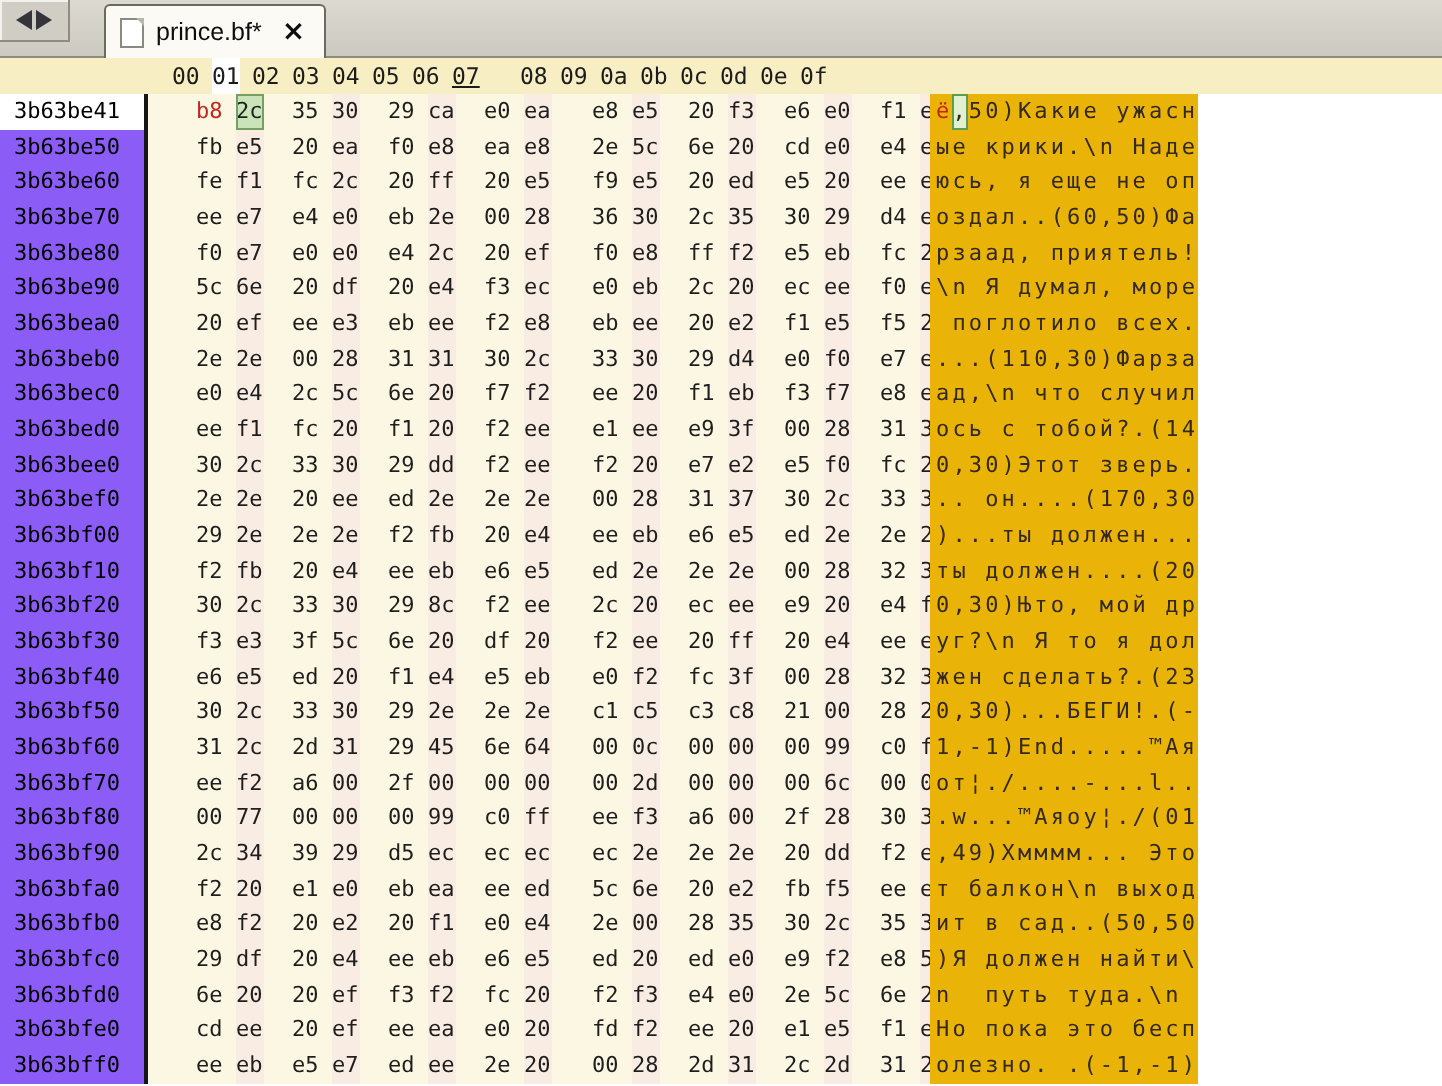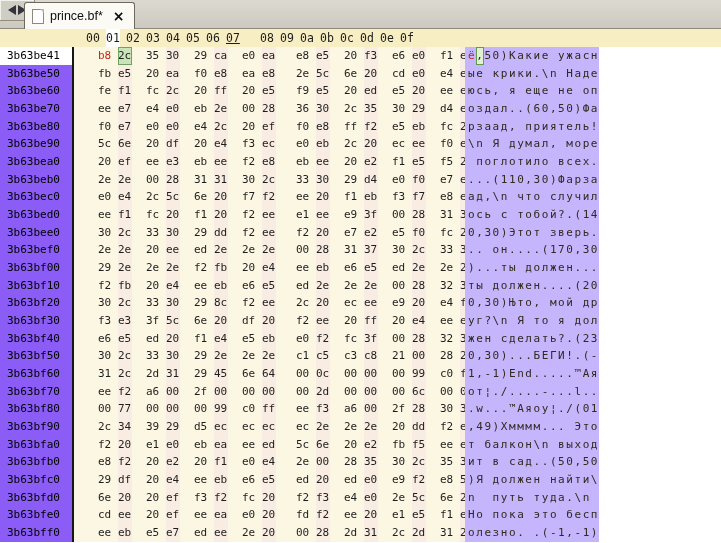--- a/index.html
+++ b/index.html
@@ -11,21 +11,21 @@
   .tabbar{height:29px;background:linear-gradient(#dcd9d1,#ccc9c0);
           border-bottom:1px solid #8e8a7c;position:relative;box-sizing:border-box;}
   .nav{position:absolute;left:0;top:0;width:34px;height:20px;background:#d0cdc4;
        border-right:1px solid #908c7e;border-bottom:1px solid #908c7e;
        box-shadow:inset 1px 1px 0 #f2f1ec;display:flex;align-items:center;
        justify-content:center;gap:2px;cursor:default;}
   .tri-l{width:0;height:0;border-top:5px solid transparent;border-bottom:5px solid transparent;
          border-right:8px solid #34343a;}
   .tri-r{width:0;height:0;border-top:5px solid transparent;border-bottom:5px solid transparent;
          border-left:8px solid #34343a;}
-  .tab{position:absolute;left:24px;top:2px;height:27px;background:#fbfaf5;
+  .tab{position:absolute;left:52px;top:2px;height:27px;background:#fbfaf5;
        border:1px solid #6d695e;border-bottom:none;border-radius:3px 3px 0 0;
        display:flex;align-items:center;padding:0 9px 0 7px;gap:6px;box-sizing:border-box;}
   .docicon{width:10px;height:13px;background:#fff;border:1px solid #8a8a82;position:relative;flex:none;}
   .docicon::after{content:"";position:absolute;right:-1px;top:-1px;width:0;height:0;
        border-left:4px solid transparent;border-top:4px solid #b9b6ad;}
   .tablabel{font-family:"Liberation Sans",sans-serif;font-size:12.5px;color:#0d0d0d;white-space:nowrap;}
   .closex{font-family:"DejaVu Sans",sans-serif;font-weight:bold;font-size:14px;color:#0d0d0d;
           margin-left:4px;line-height:1;cursor:default;}
 
   
@@ -44,21 +44,21 @@
   .addr.active{background:#ffffff;}
   .hexline{width:393px;flex:none;background:#fcf7e2;border-left:2px solid #161616;
            padding-left:24px;box-sizing:border-box;white-space:nowrap;}
   .bcell{display:inline-block;width:14px;height:17.68px;margin-right:6px;
          color:#1e1e1e;vertical-align:top;}
   .bcell:nth-child(2n){margin-right:14px;}
   .bcell:nth-child(8){margin-right:20px;}
   .bcell.stripe{background:#f9ece2;}
   .bcell.red{color:#c1271b;}
   .bcell.selected{background:#c9e4b8;outline:1px solid #74a163;outline-offset:-1px;}
-  .textline{width:134px;flex:none;background:#c4b5fd;padding-left:3px;
+  .textline{width:134px;flex:none;background:#eab308;padding-left:3px;
             box-sizing:border-box;white-space:nowrap;text-decoration:underline;}
   .tcell{display:inline-block;width:8.2px;height:17.68px;color:#33291f;vertical-align:top;}
   .tcell.red{color:#c1271b;}
   .tcell.selected{background:#e2f1d2;outline:1px solid #5f9b50;outline-offset:-1px;}
   .filler{flex:1;background:#ffffff;}
 </style>
 </head>
 <body>
 
 <div class="app">

